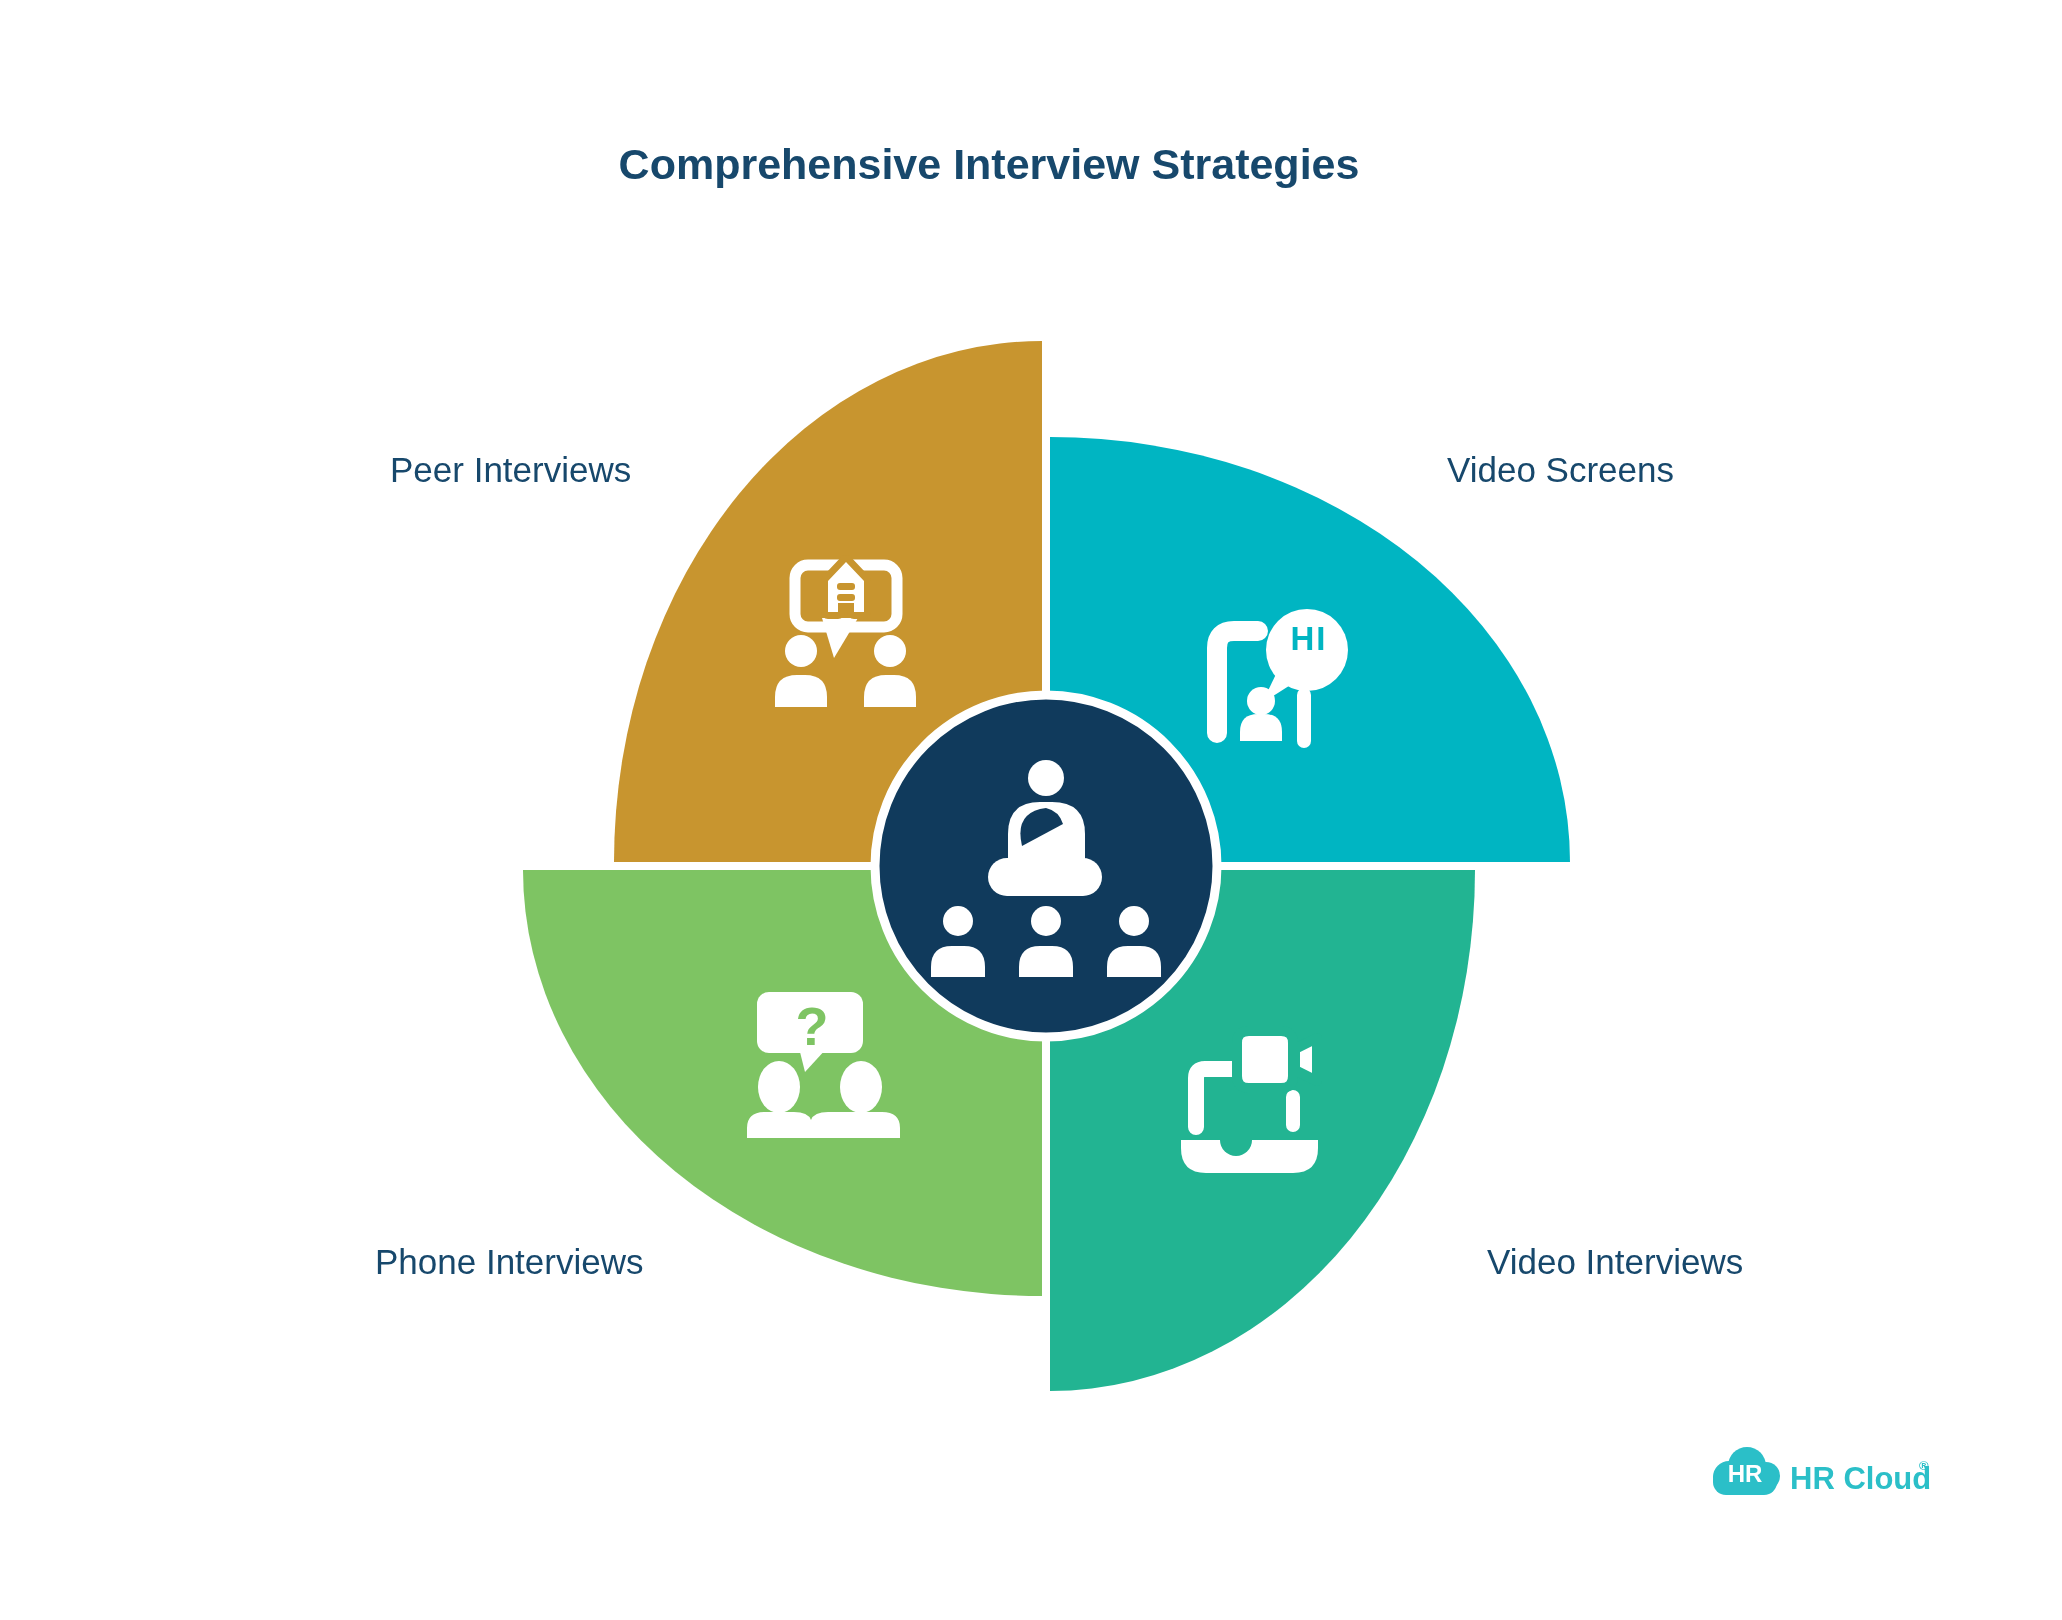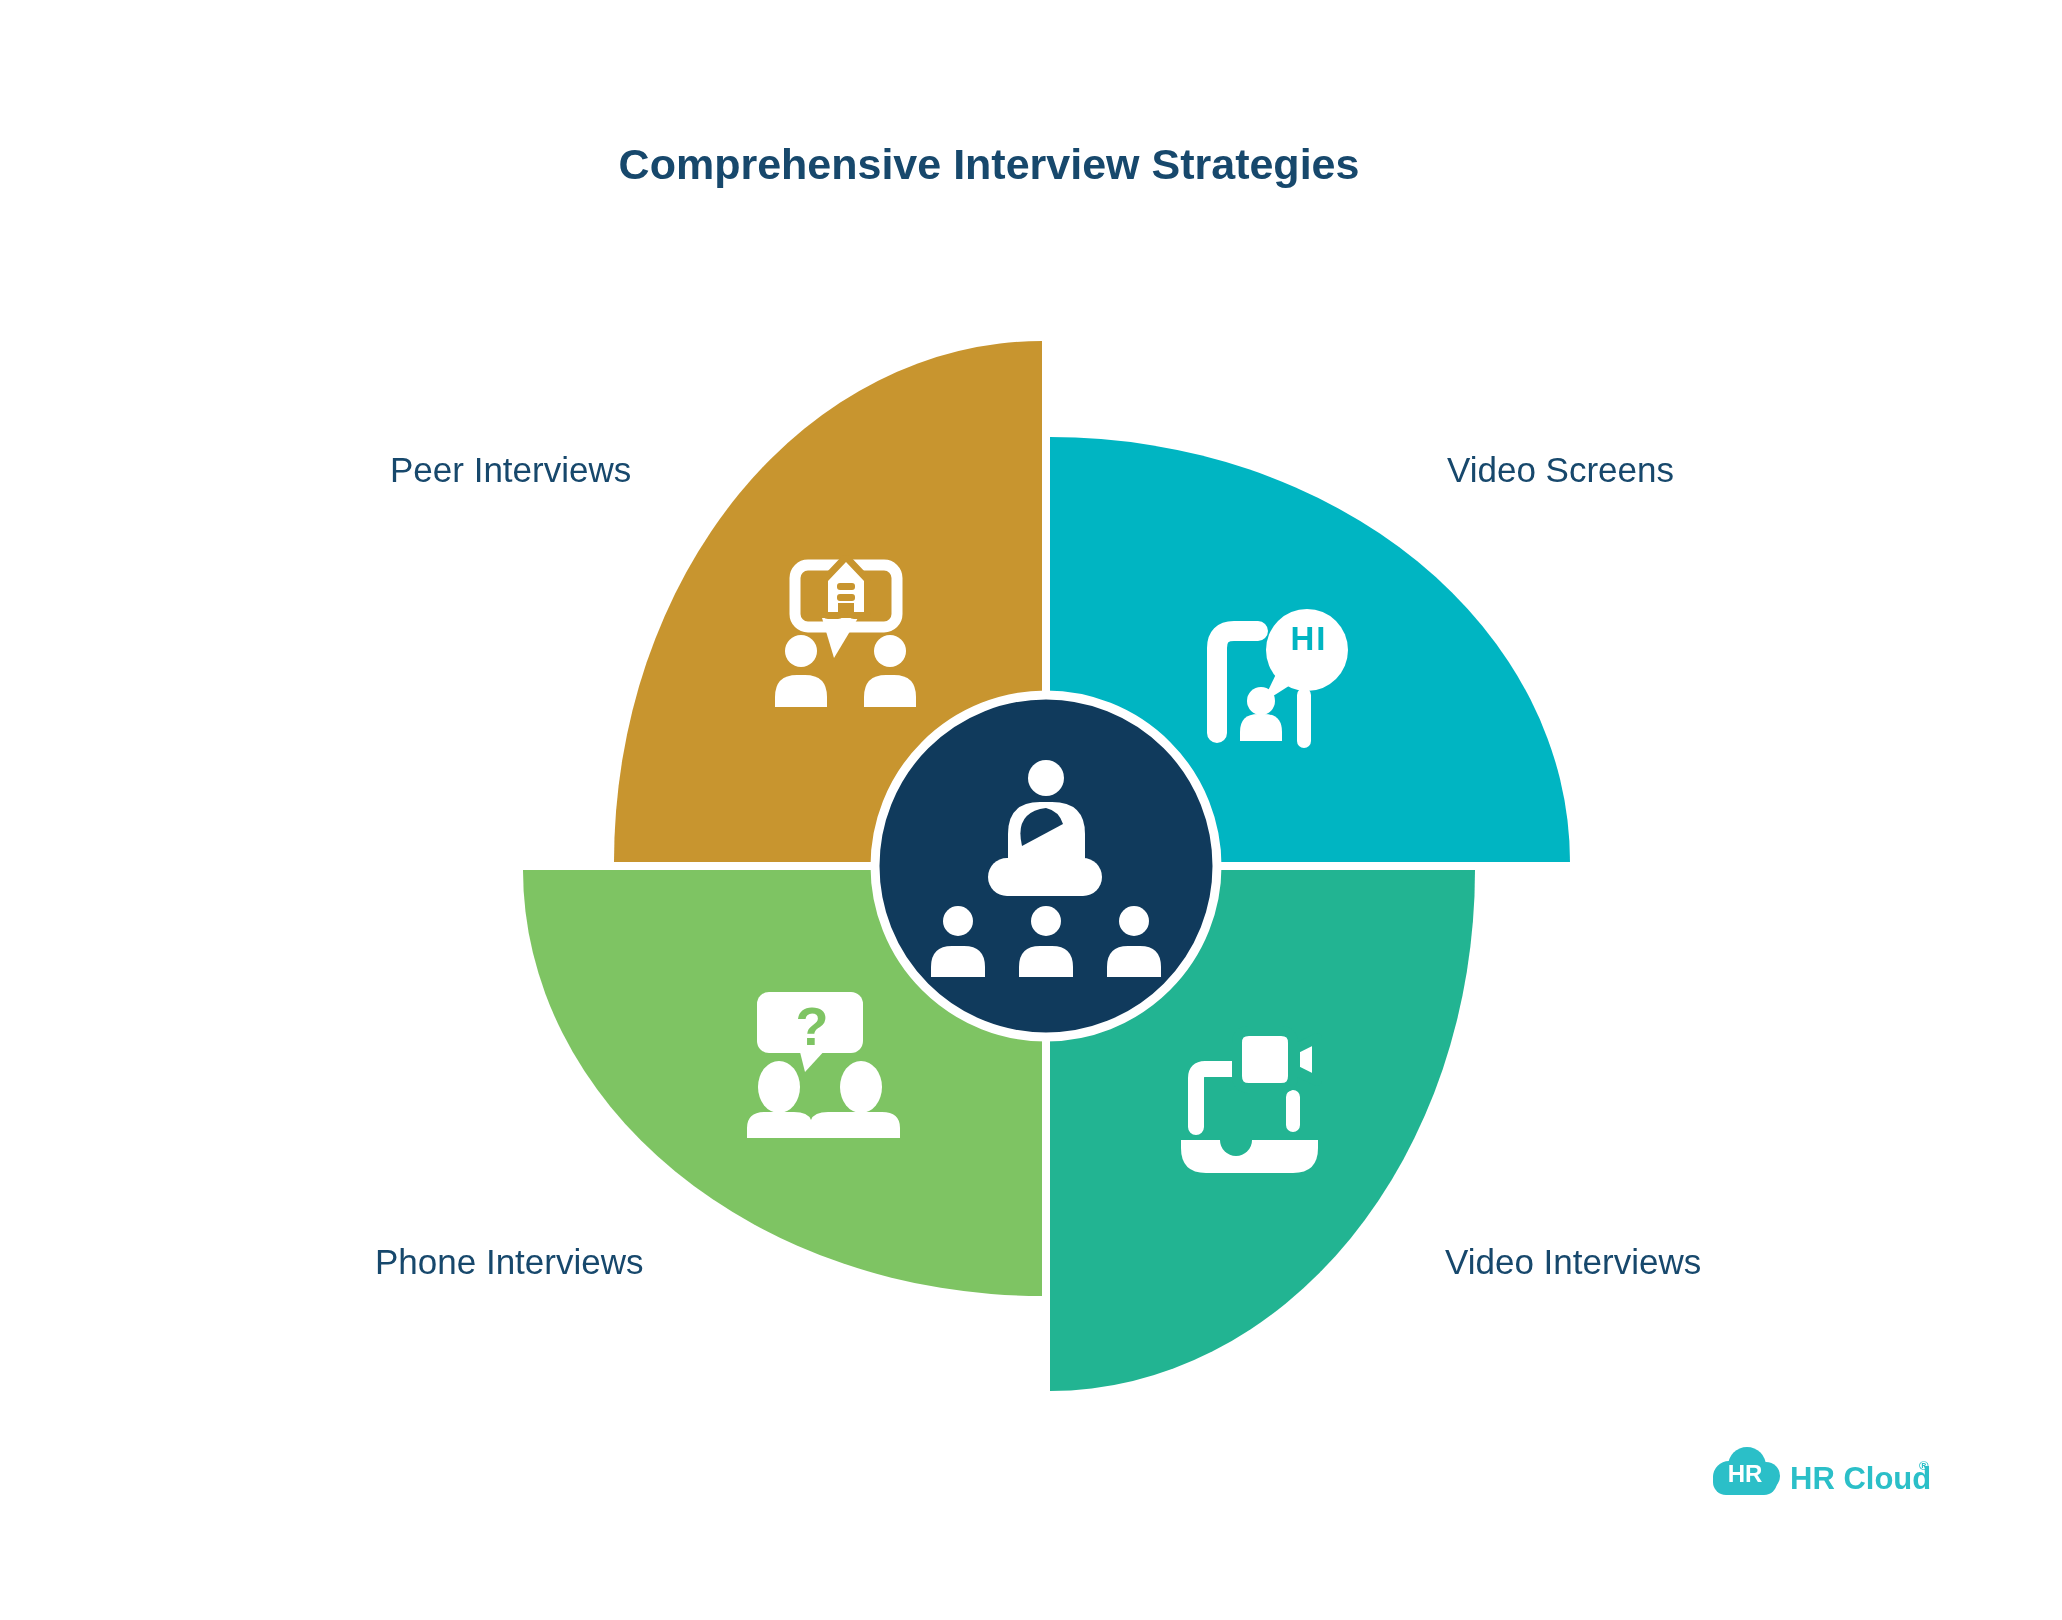--- a/index.html
+++ b/index.html
@@ -13,21 +13,21 @@
     font-size:43px;font-weight:bold;color:var(--text-navy,#17486C);white-space:nowrap;
     letter-spacing:0px;
   }
   .seg-label{
     position:absolute;font-size:35px;font-weight:normal;
     color:var(--text-navy,#17486C);white-space:nowrap;
   }
   .seg-label.peer{left:390px;top:450px;}
   .seg-label.phone{left:1447px;top:450px;}
   .seg-label.panel{left:375px;top:1242px;}
-  .seg-label.video{left:1445px;top:1242px;}
+  .seg-label.video{left:1487px;top:1242px;}
   svg text{font-family:"Liberation Sans",sans-serif;font-weight:bold;}
 </style>
 </head>
 <body>
 
 <div class="canvas">
 
   <div class="title">Comprehensive Interview Strategies</div>
   <div class="seg-label peer">Peer Interviews</div>
   <div class="seg-label phone">Video Screens</div>

